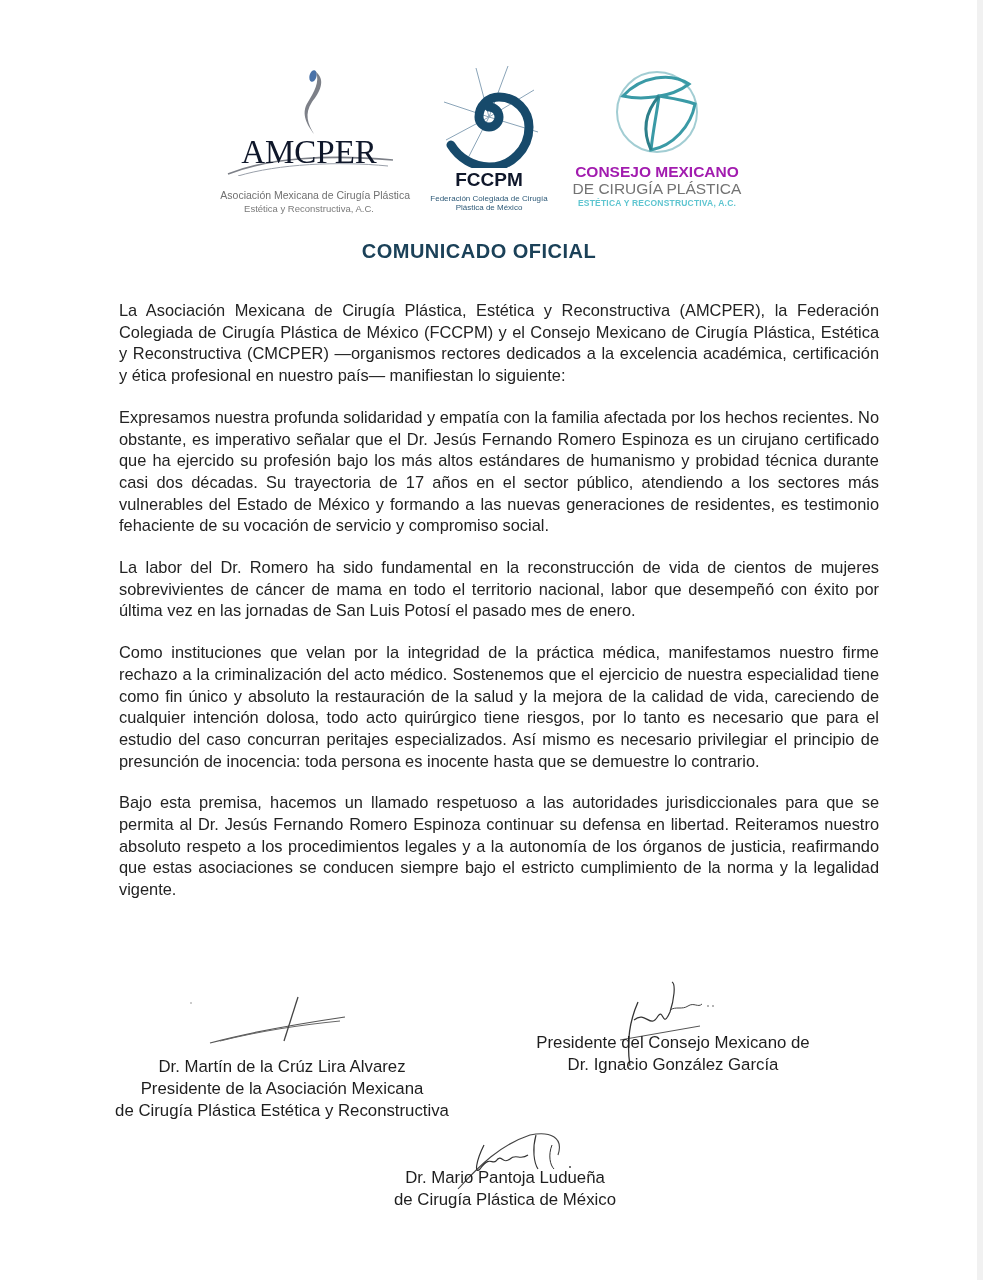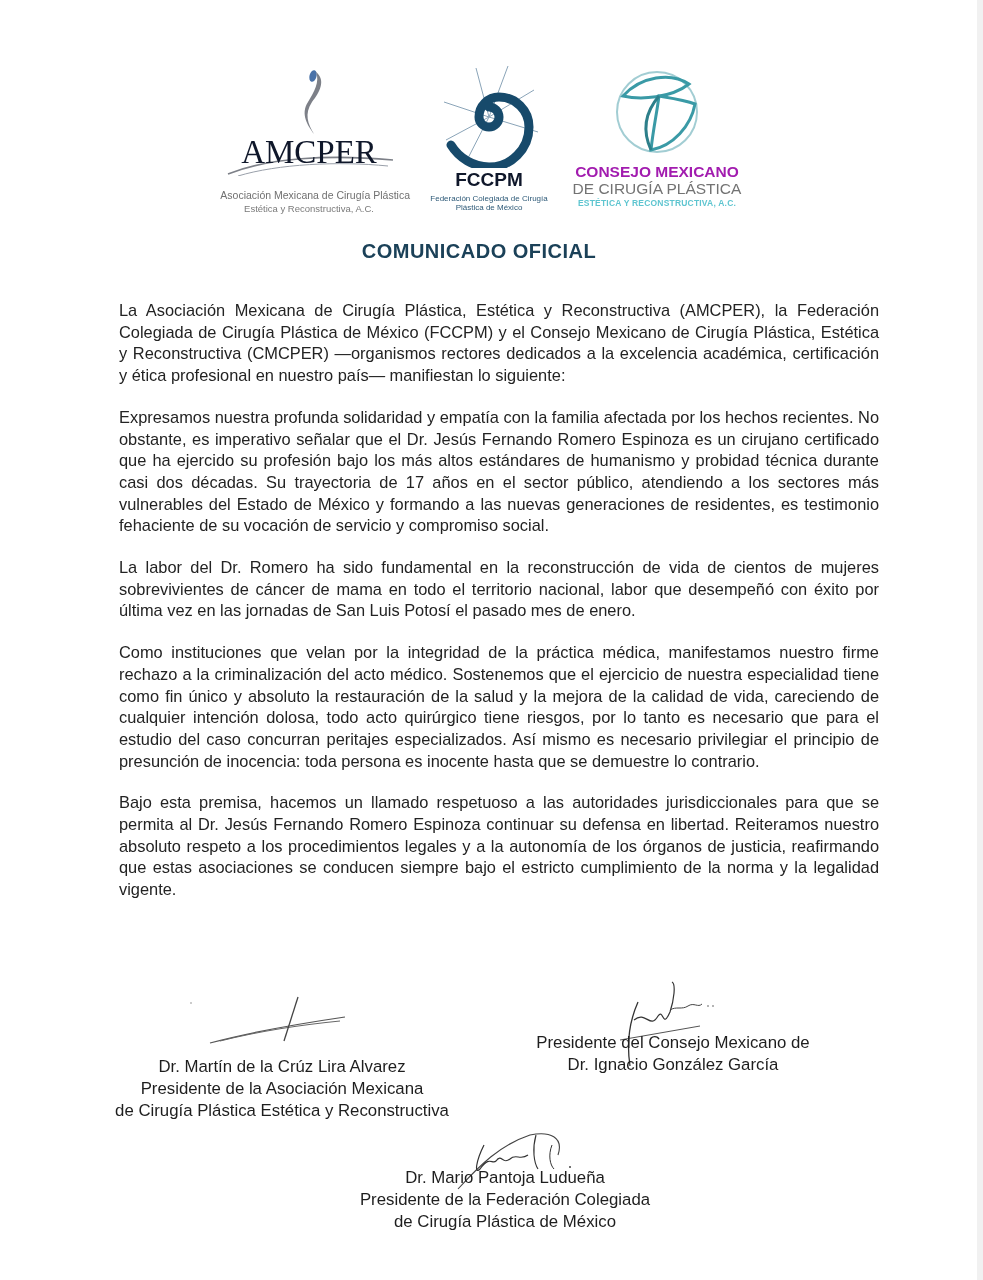--- a/index.html
+++ b/index.html
@@ -158,15 +158,14 @@
 
 <svg class="scribble" style="left:440px; top:1125px;" width="140" height="70" viewBox="0 0 140 70">
   <path d="M18 64 C40 40 60 20 90 10 C110 6 124 12 118 30" stroke="#444" stroke-width="1.1" fill="none"></path>
   <path d="M44 20 C36 36 34 50 40 44 C50 30 52 40 56 36 C62 28 62 40 70 34 C76 28 80 36 88 30" stroke="#333" stroke-width="1.2" fill="none"></path>
   <path d="M96 10 C92 24 94 38 98 44" stroke="#333" stroke-width="1.1" fill="none"></path>
   <path d="M112 20 C108 30 110 40 114 44" stroke="#333" stroke-width="1" fill="none"></path>
   <circle cx="130" cy="42" r="1" fill="#444"></circle>
 </svg>
 <div class="sig-block sig-3">
   <div>Dr. Mario Pantoja Ludueña</div>
-  <div>Presidente de la Federación Colegiada</div>
   <div>de Cirugía Plástica de México</div>
 </div>
 
 </body></html>

